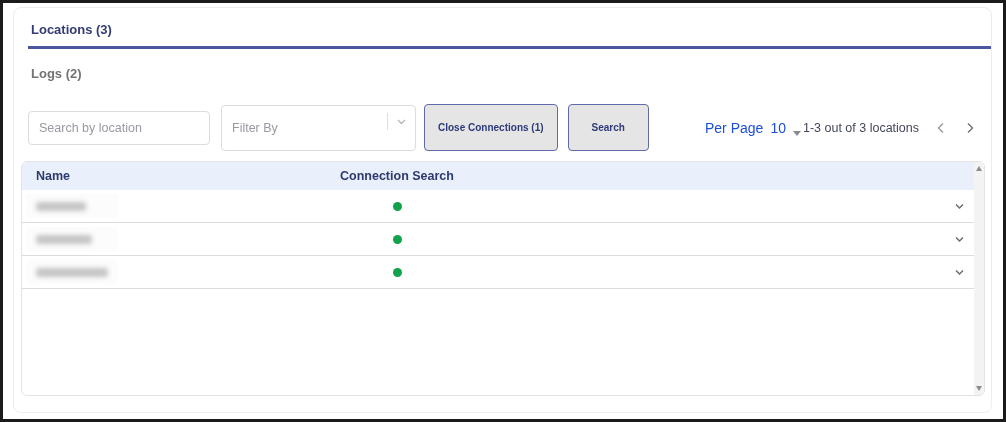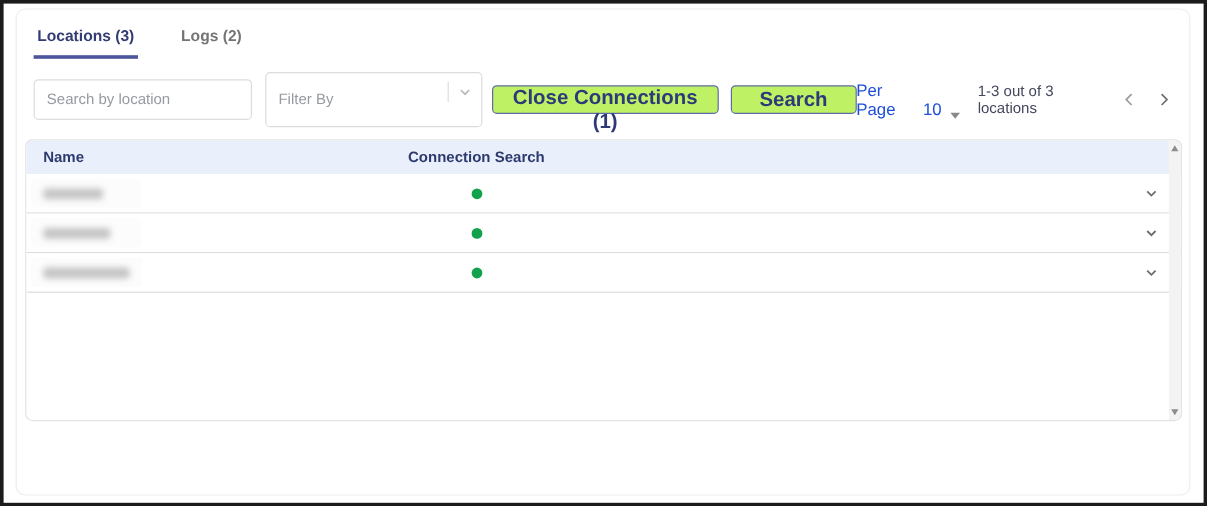--- a/index.html
+++ b/index.html
@@ -12,21 +12,21 @@
   }
   .panel {
     position: absolute;
     left: 10px; top: 4px; right: 11px; bottom: 6px;
     border: 1px solid #ededed;
     border-radius: 8px;
     background: #ffffff;
     overflow: hidden;
   }
   
-  .tabs { display: flex; gap: 33px; margin: 14px 0 0 14px; }
+  .tabs { display: flex; gap: 17px; margin: 14px 0 0 14px; flex-direction: column; }
   .tab {
     font-size: 13px; font-weight: 700; color: #737373;
     padding: 0 3px 9px 3px; cursor: pointer; border-bottom: 3px solid transparent;
   }
   .tab.active { color: #343c74; border-bottom-color: #4c569c; }
   
   .toolbar { display: flex; align-items: center; margin: 11px 14px 0 14px; }
   .search-input {
     width: 182px; height: 31px; border: 1px solid #dcdcdc; border-radius: 4px;
     padding: 16px 10px; font-size: 12.5px; color: #333; outline: none;
@@ -37,35 +37,35 @@
     margin-left: 11px; width: 195px; height: 46px; border: 1px solid #dcdcdc;
     border-radius: 4px; position: relative; display: flex; align-items: center;
     padding: 0 42px 0 10px; font-size: 12.5px; color: #979aa1; background: #fff;
     cursor: pointer;
   }
   .filter-divider {
     position: absolute; right: 27px; top: 7px; width: 1px; height: 17px; background: #dedede;
   }
   .filter-arrow { position: absolute; right: 8px; top: 10px; }
   .btn {
-    height: 24px; border: 1px solid #5f6aa8; border-radius: 4px; background: #bef264;
-    color: #2e3a78; font-weight: 700; font-size: 17px; cursor: pointer;
+    height: 47px; border: 1px solid #5f6aa8; border-radius: 4px; background: #e5e5e5;
+    color: #2e3a78; font-weight: 700; font-size: 10px; cursor: pointer;
     font-family: "Liberation Sans", sans-serif;
   }
   .btn-close { margin-left: 8px; padding: 0 13px; }
   .btn-actions { margin-left: 10px; padding: 0 23px; }
   .toolbar-spacer { flex: 1; }
   .per-page { display: flex; align-items: flex-end; font-size: 14px; color: #1d4ed8; }
   .per-page-label { margin-right: 7px; }
   .caret-down {
     width: 0; height: 0; margin-left: 7px;
     border-left: 4px solid transparent; border-right: 4px solid transparent;
     border-top: 5px solid #8a8a8a; cursor: pointer;
   }
-  .range-text { margin-left: 15px; font-size: 12.5px; color: #43475c; }
+  .range-text { margin-left: 2px; font-size: 12.5px; color: #43475c; }
   .pg-arrow { margin-left: 15px; cursor: pointer; display: inline-flex; }
   
   .table-card {
     position: relative; margin: 10px 6px 0 7px; height: 235px;
     border: 1px solid #e3e3e3; border-radius: 6px; background: #fff; overflow: hidden;
   }
   .thead, .trow {
     display: grid; grid-template-columns: 285px 180px 1fr 40px;
     align-items: center; padding-right: 12px;
   }

